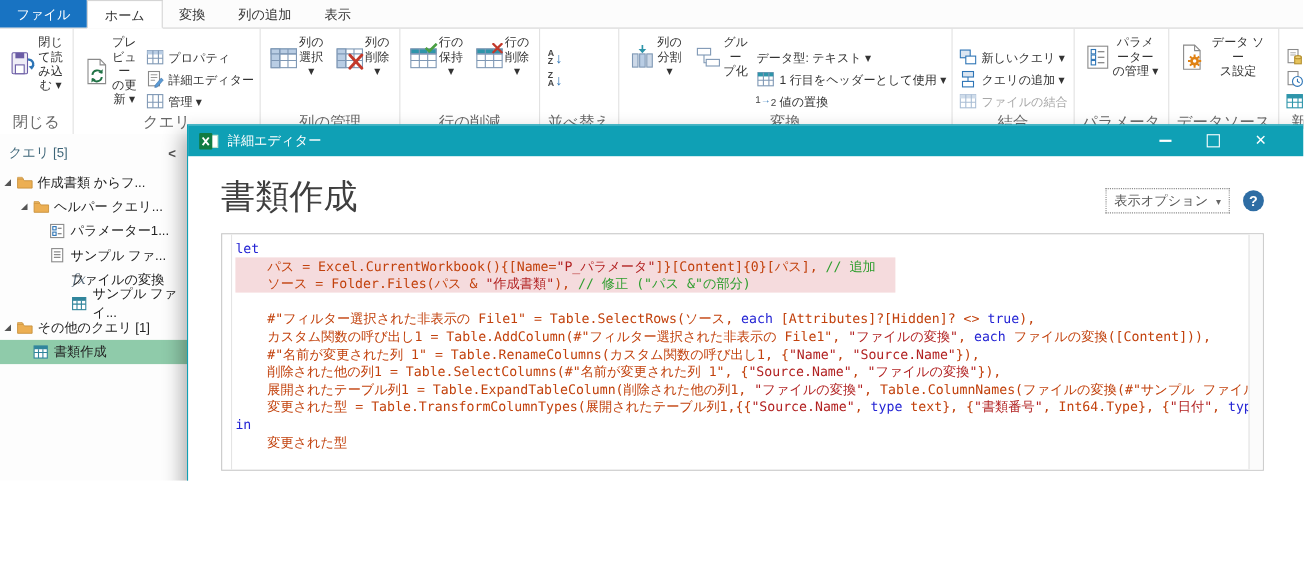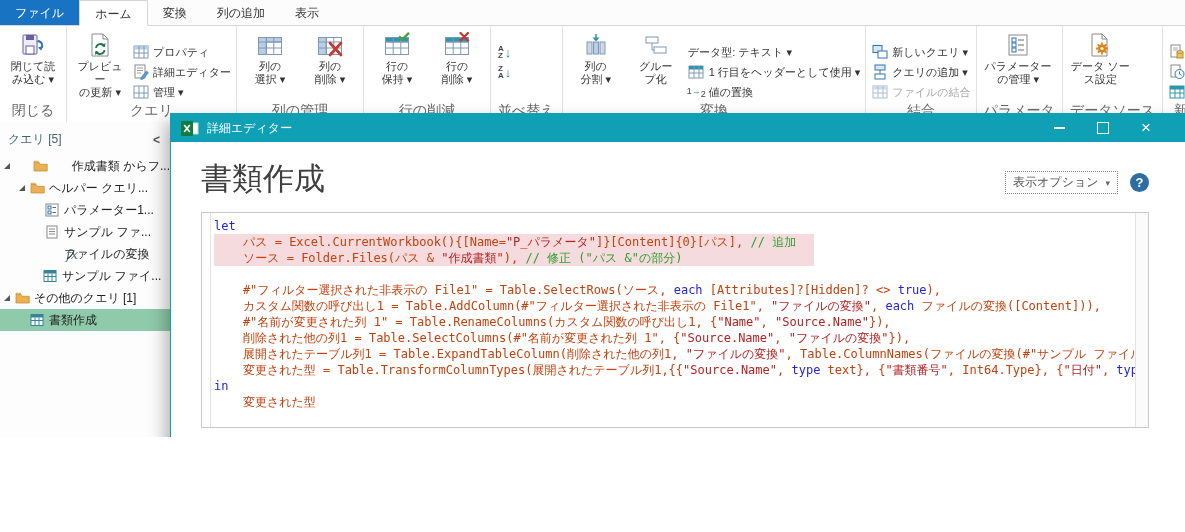--- a/index.html
+++ b/index.html
@@ -8,21 +8,21 @@
   
   #ribbon{position:absolute;top:0;left:0;width:1185px;height:122px;background:#fff;z-index:1;}
   #tabs{display:flex;height:25px;border-bottom:1px solid #d5d5d5;background:#fcfcfc;align-items:stretch;}
   .tab{padding:5px 15px 0 15px;font-size:12px;color:#333;cursor:default;white-space:nowrap;}
   .tab.file{background:#1873c2;color:#fff;}
   .tab.active{background:#fff;border:1px solid #d5d5d5;border-bottom:1px solid #fff;margin-bottom:-1px;}
   #ribbon-groups{display:flex;height:96px;align-items:stretch;}
   .rgroup{display:flex;flex-direction:column;border-right:1px solid #e2e2e2;padding:1px 5px 0 5px;}
   .rgroup-items{flex:1;display:flex;align-items:flex-start;gap:4px;}
   .rgroup-label{text-align:center;font-size:14px;color:#686868;padding:1px 2px 2px;white-space:nowrap;}
-  .rbtn-large{display:flex;flex-direction:column;align-items:center;min-width:50px;font-size:11px;color:#333;text-align:center;padding:4px 3px 0;cursor:default;}
+  .rbtn-large{display:flex;flex-direction:row;align-items:center;min-width:50px;font-size:11px;color:#333;text-align:center;padding:4px 3px 0;cursor:default;}
   .rbtn-large .lbl{white-space:pre-line;line-height:13px;margin-top:2px;}
   .ricon{height:27px;display:flex;align-items:center;justify-content:center;}
   .smallcol{display:flex;flex-direction:column;gap:2px;padding-top:16px;}
   .rbtn-small{display:flex;align-items:center;gap:4px;font-size:11px;color:#333;white-space:nowrap;height:18px;cursor:default;}
   .rbtn-small.disabled{color:#a8a8a8;}
   .ricon16{display:inline-flex;align-items:center;justify-content:center;width:17px;height:17px;}
   .ricon16:empty{display:none;}
   .sorticon{display:inline-flex;align-items:center;gap:1px;}
   .scol{display:flex;flex-direction:column;font-size:8px;font-weight:bold;color:#444;line-height:7px;}
   .sarr{color:#2e75b6;font-size:13px;line-height:13px;}
@@ -407,21 +407,21 @@
         </div>
       </div>
   </div>
 
   <div id="sidebar">
     <div id="sidebar-header">
       <span>クエリ [5]</span>
       <span class="collapse">&lt;</span>
     </div>
     <div id="query-tree">
-        <div class="tree-item" style="padding-left: 4px; justify-content: space-between;">
+        <div class="tree-item" style="padding-left: 4px;">
           <span class="expander"></span>
           <span class="tico">
             <svg width="15" height="12" viewBox="0 0 15 12">
               <path d="M1 2.5h4.8l1.4 1.8h7V11H1z" fill="#ecaf53" stroke="#c8903a" stroke-width=".8"></path>
               <path d="M1 2.5V1.2h4.2l1 1.3z" fill="#f3c578" stroke="#c8903a" stroke-width=".6"></path>
             </svg>
           </span>
           <span>作成書類 からフ...</span>
         </div>
         <div class="tree-item" style="padding-left: 19px;">
@@ -457,21 +457,21 @@
           </span>
           <span>サンプル ファ...</span>
         </div>
         <div class="tree-item" style="padding-left: 34px;">
           <span class="exp-spacer"></span>
           <span class="tico">
             <span class="fxicon">fx</span>
           </span>
           <span>ファイルの変換</span>
         </div>
-        <div class="tree-item" style="padding-left: 32px;">
+        <div class="tree-item" style="padding-left: 54px;">
           <span class="exp-spacer"></span>
           <span class="tico">
             <svg width="14" height="14" viewBox="0 0 14 14">
               <rect x="1" y="1.5" width="12" height="11" fill="#fff" stroke="#31859c"></rect>
               <rect x="1" y="1.5" width="12" height="3" fill="#31859c"></rect>
               <path d="M1 7.5h12M5 4.5v8M9 4.5v8" stroke="#31859c"></path>
             </svg>
           </span>
           <span>サンプル ファイ...</span>
         </div>

